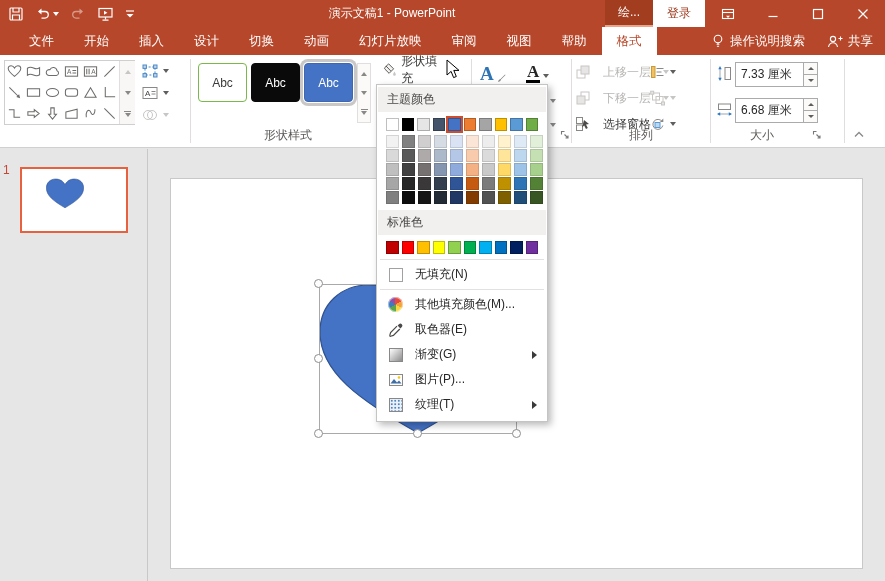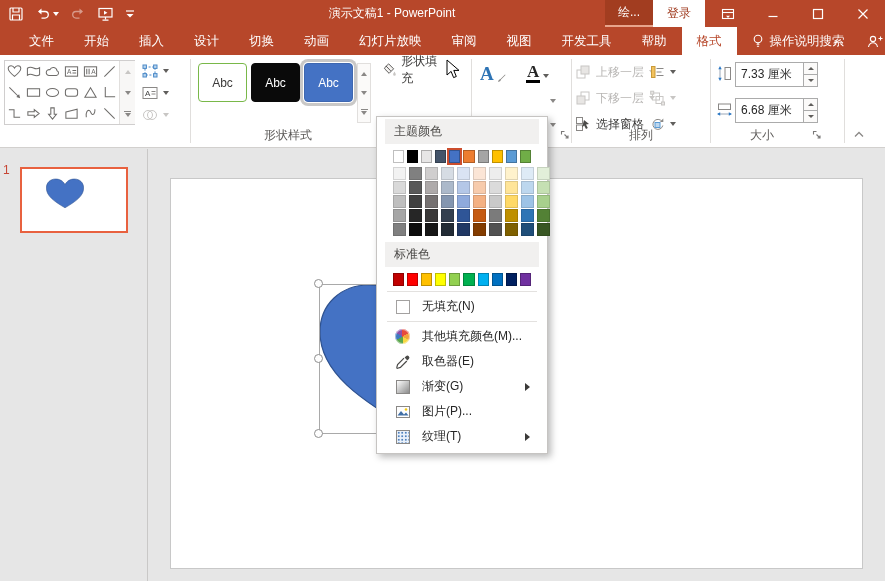--- a/index.html
+++ b/index.html
@@ -54,21 +54,21 @@
   .chip.sel{box-shadow:0 0 0 1px #fff,0 0 0 4px #C9C8C7;}
   .chipscroll{position:absolute;left:357px;top:8px;width:14px;height:60px;display:flex;flex-direction:column;border:1px solid #E1DFDD;background:#FBFAF9;}
 
   .fill-btn{position:absolute;left:377px;top:2px;width:84px;height:26px;display:flex;align-items:center;gap:4px;padding:0 4px;}
   .abtn{position:absolute;top:3px;height:27px;display:flex;align-items:flex-end;gap:3px;padding-bottom:2px;}
   .bigA{font-size:19px;font-weight:bold;color:#2E74B5;line-height:1;font-family:"Liberation Serif","DejaVu Serif",serif;}
   .blackA{font-size:17px;font-weight:bold;color:#262626;line-height:1;border-bottom:3px solid #000;padding:0 1px;font-family:"Liberation Serif","DejaVu Serif",serif;}
   .mini-caret{position:absolute;width:0;height:0;border-top:4px solid #8A8886;border-left:3.5px solid transparent;border-right:3.5px solid transparent;}
   .launcher{position:absolute;width:11px;height:11px;}
 
-  .arr-row{position:absolute;left:575px;height:24px;display:flex;align-items:center;gap:5px;font-size:12px;}
+  .arr-row{position:absolute;left:575px;height:24px;display:flex;align-items:center;gap:12px;font-size:12px;}
   .arr-row .lbl{white-space:nowrap;}
   .dis{color:#B8B6B4;}
   .arr-mini{position:absolute;left:649px;height:24px;display:flex;align-items:center;gap:4px;}
 
   .size-icon{position:absolute;left:716px;width:17px;height:17px;}
   .size-input{position:absolute;left:735px;width:83px;height:25px;border:1px solid #ABABAB;background:#fff;font-size:12px;line-height:23px;padding-left:5px;color:#262626;}
   .spin{position:absolute;right:0;top:0;width:14px;height:23px;display:flex;flex-direction:column;border-left:1px solid #ABABAB;}
   .spin div{flex:1;display:flex;align-items:center;justify-content:center;background:#FBFAF9;}
   .spin .tri-up{border-bottom-width:3.5px;border-left-width:3px;border-right-width:3px;border-bottom-color:#605E5C;}
   .spin .tri-dn{border-top-width:3.5px;border-left-width:3px;border-right-width:3px;border-top-color:#605E5C;}
@@ -80,21 +80,21 @@
   .panel-div{position:absolute;left:147px;top:149px;width:1px;height:432px;background:#C9C8C7;}
   .slide-num{position:absolute;left:3px;top:163px;color:#C74634;font-size:12px;}
   .thumb{position:absolute;left:20px;top:167px;width:108px;height:66px;background:#fff;border:2px solid #E8613F;}
   .slide{position:absolute;left:170px;top:178px;width:693px;height:391px;background:#fff;border:1px solid #C8C8C8;}
 
   .heart-main{position:absolute;left:319px;top:284px;width:198px;height:150px;z-index:5;}
   .selbox{position:absolute;left:319px;top:284px;width:198px;height:150px;border:1px solid #A9A9A9;z-index:6;}
   .handle{position:absolute;width:9px;height:9px;border-radius:50%;background:#FEFEFE;border:1px solid #8F8F8F;z-index:7;}
 
   
-  .fill-menu{position:absolute;left:376px;top:84px;width:172px;background:#fff;border:1px solid #C6C4C2;box-shadow:3px 3px 7px rgba(0,0,0,.28);z-index:20;padding:1px 8px 4px;margin-top:32px;}
+  .fill-menu{position:absolute;left:376px;top:84px;width:172px;background:#fff;border:1px solid #C6C4C2;box-shadow:3px 3px 7px rgba(0,0,0,.28);z-index:20;padding:1px 1px 4px;}
   .menu-header{background:#F1F0EF;color:#4A4846;font-size:12px;padding:4px 9px;margin:1px 0;}
   .swatch-row{display:flex;gap:3px;padding:5px 8px 3px;}
   .swatch{width:13px;height:13px;box-shadow:inset 0 0 0 1px rgba(0,0,0,.25);}
   .swatch.sel{outline:2px solid #CC4E2E;outline-offset:0;}
   .tint-grid{display:flex;gap:3px;padding:1px 8px 5px;}
   .tint-col{display:flex;flex-direction:column;gap:1px;}
   .tint{width:13px;height:13px;box-shadow:inset 0 0 0 1px rgba(0,0,0,.12);}
   .menu-sep{height:1px;background:#E3E1DF;margin:2px 2px;}
   .menu-item{display:flex;align-items:center;height:25px;padding:0 9px;font-size:12px;color:#262626;position:relative;}
   .mi-icon{width:17px;margin-right:11px;display:flex;align-items:center;justify-content:center;}
@@ -179,21 +179,20 @@
     <div class="tabs" id="tabs">
         <span class="tab">文件</span>
         <span class="tab">开始</span>
         <span class="tab">插入</span>
         <span class="tab">设计</span>
         <span class="tab">切换</span>
         <span class="tab">动画</span>
         <span class="tab">幻灯片放映</span>
         <span class="tab">审阅</span>
         <span class="tab">视图</span>
-        <span class="tab">开发工具</span>
         <span class="tab">帮助</span>
         <span class="tab active">格式</span>
       </div>
     <div class="tabrow-right">
       <span class="grp">
         <svg width="14" height="16" viewBox="0 0 14 16" fill="none" stroke="#fff" stroke-width="1.1">
             <circle cx="7" cy="6" r="3.8"></circle>
             <path d="M5.6 11.2h2.8M5.9 13.2h2.2M7 9.8v1.4"></path>
           </svg>
         <span>操作说明搜索</span>

